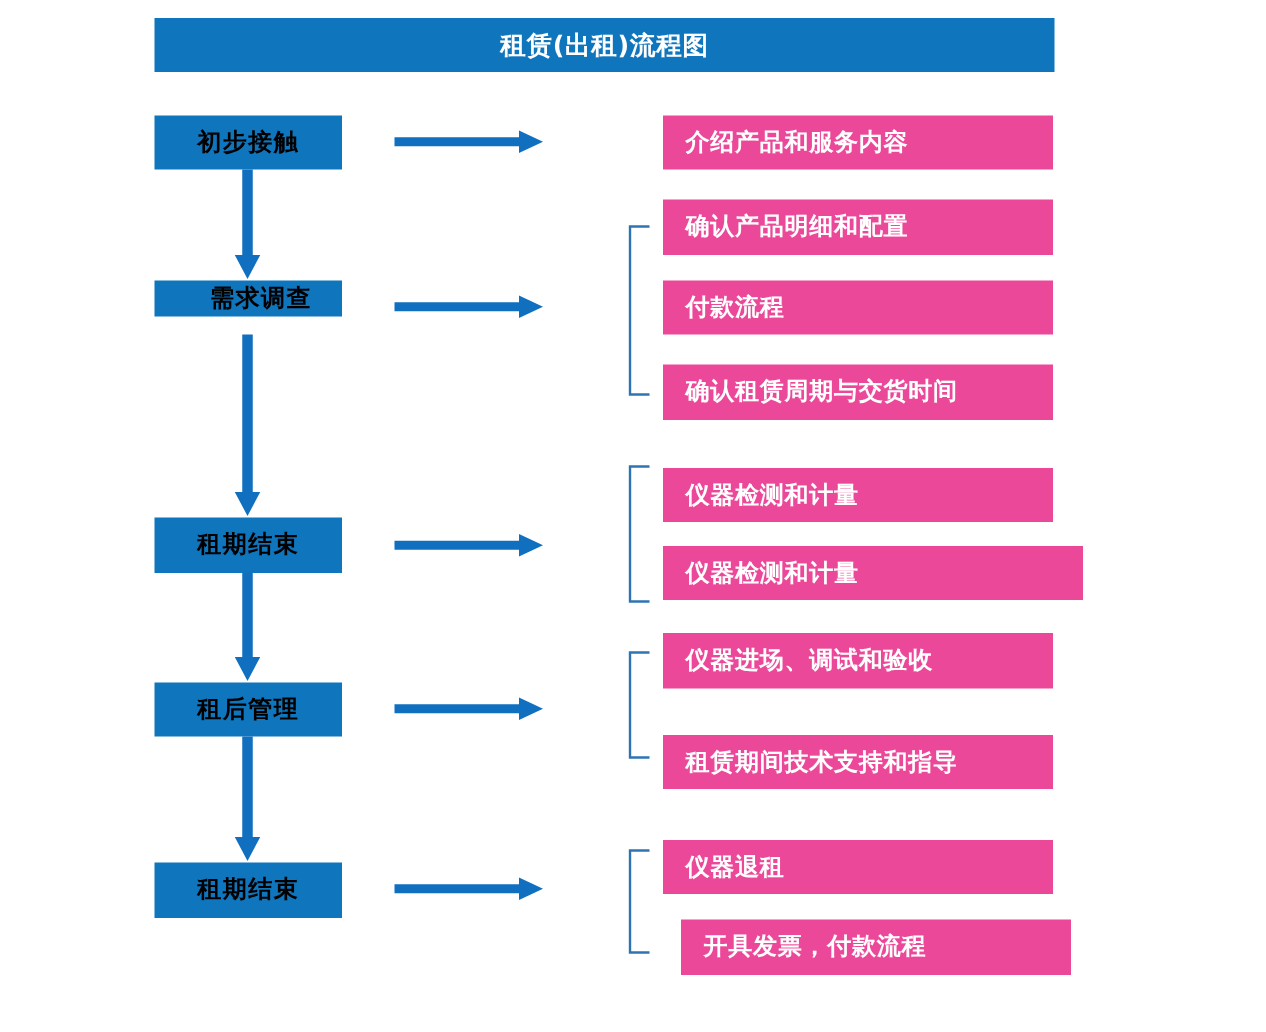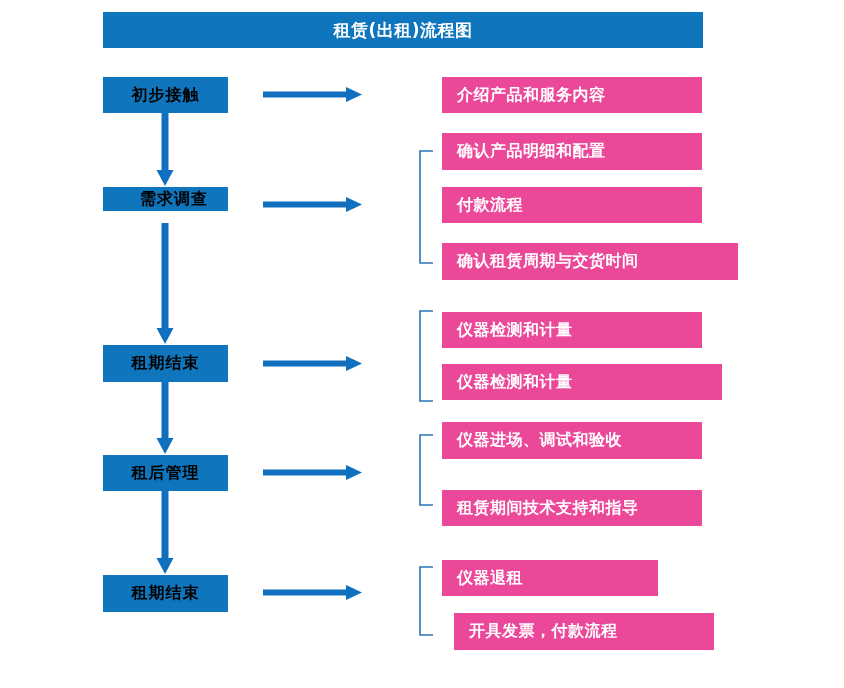--- a/index.html
+++ b/index.html
@@ -176,27 +176,27 @@
       <path d="M15 1 L2 1 L2 69 L15 69" fill="none" stroke="#2e74b5" stroke-width="1.6"></path>
     </svg>
   </div>
 
   <div class="detail-box" style="left:442px; top:77px; width:260px; height:36px;">介绍产品和服务内容</div>
 
   <div class="detail-box" style="left:442px; top:133px; width:260px; height:37px;">确认产品明细和配置</div>
 
   <div class="detail-box" style="left:442px; top:187px; width:260px; height:36px;">付款流程</div>
 
-  <div class="detail-box" style="left:442px; top:243px; width:296px; height:37px;">确认租赁周期与交货时间</div>
+  <div class="detail-box" style="left:442px; top:243px; width:260px; height:37px;">确认租赁周期与交货时间</div>
 
   <div class="detail-box" style="left:442px; top:312px; width:260px; height:36px;">仪器检测和计量</div>
 
   <div class="detail-box" style="left:442px; top:364px; width:280px; height:36px;">仪器检测和计量</div>
 
   <div class="detail-box" style="left:442px; top:490px; width:260px; height:36px;">租赁期间技术支持和指导</div>
 
   <div class="detail-box" style="left:442px; top:422px; width:260px; height:37px;">仪器进场、调试和验收</div>
 
-  <div class="detail-box" style="left:442px; top:560px; width:216px; height:36px;">仪器退租</div>
+  <div class="detail-box" style="left:442px; top:560px; width:260px; height:36px;">仪器退租</div>
 
   <div class="detail-box" style="left:442px; top:613px; width:260px; height:37px;margin-left:12px;">开具发票，付款流程</div>
 
 </div>
 
 </body></html>

